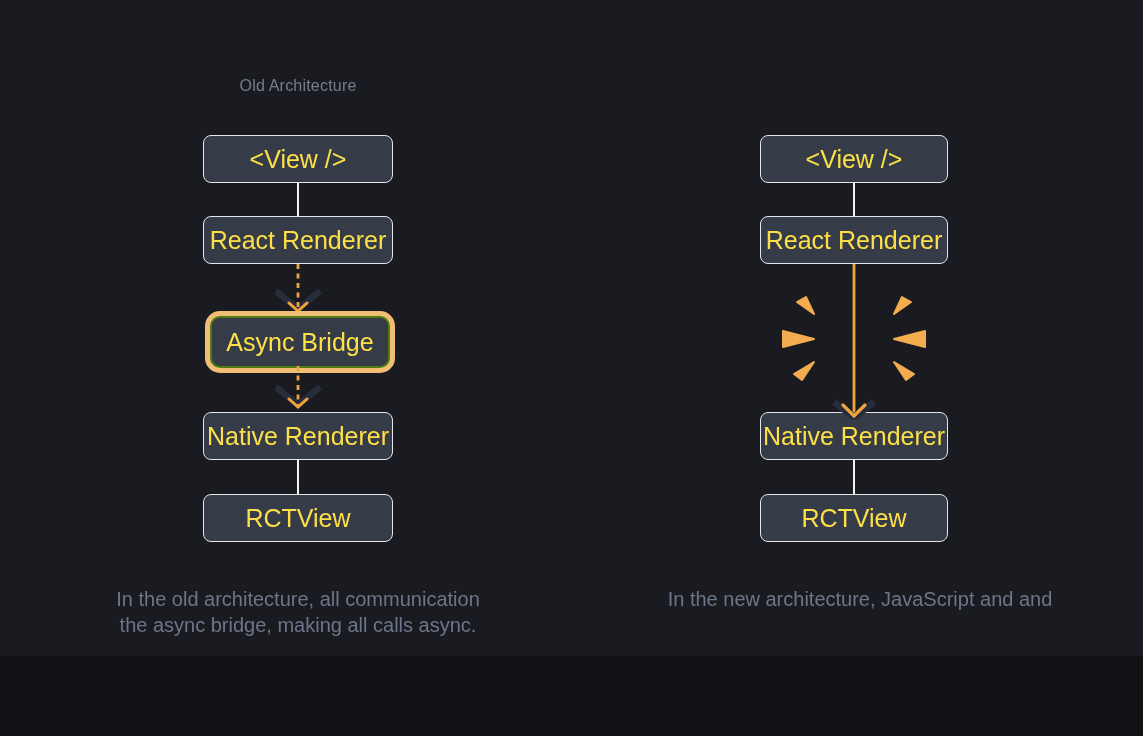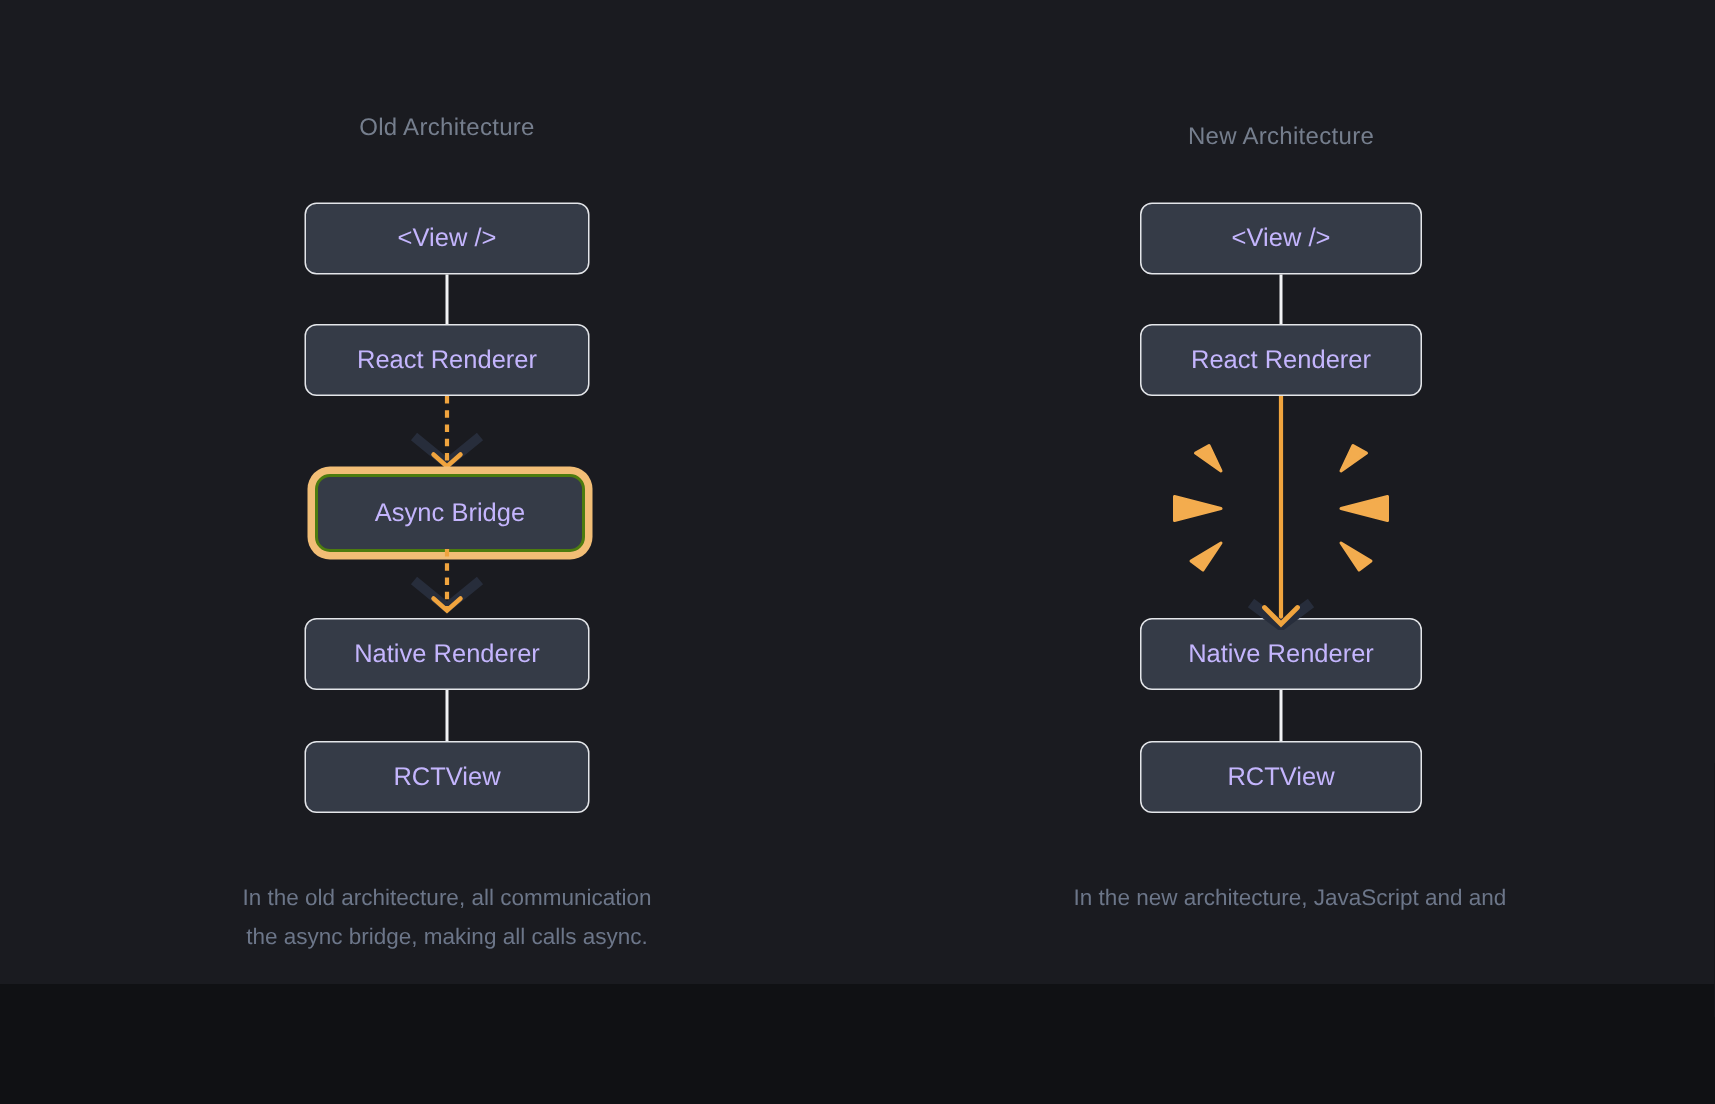--- a/index.html
+++ b/index.html
@@ -23,43 +23,43 @@
     position: absolute;
     width: 190px;
     height: 48px;
     box-sizing: border-box;
     background: #353B47;
     border: 1.5px solid #E4E6EA;
     border-radius: 8px;
     display: flex;
     align-items: center;
     justify-content: center;
-    color: #c4b5fd;
-    font-size: 17px;
+    color: #fde047;
+    font-size: 25px;
     font-weight: 500;
   }
   .node--highlight {
     width: 180px;
     height: 52px;
     border: 2px solid #4d7c0f;
     border-radius: 10px;
     box-shadow: 0 0 0 5px #F2BE76;
   }
   .vline {
     position: absolute;
     width: 2px;
     background: #F2F3F5;
   }
   .connector-svg { position: absolute; display: block; }
   .sync-svg { z-index: 2; }
   .caption {
     position: absolute;
     text-align: center;
     color: #6C7689;
-    font-size: 15px;
+    font-size: 20px;
     line-height: 26px;
   }
 </style>
 </head>
 <body>
 
 <div class="stage">
 
   <div class="col-title" style="left:203px; top:77px; width:190px;">Old Architecture</div>
 
@@ -87,21 +87,20 @@
 
   <div class="vline" style="left:297px; top:460px; height:34px;"></div>
 
   <div class="node" style="left:203px; top:494px;">RCTView</div>
 
   <div class="caption" style="left:88px; top:586px; width:420px;">
     <div>In the old architecture, all communication</div>
     <div>the async bridge, making all calls async.</div>
   </div>
 
-  <div class="col-title" style="left:760px; top:83px; width:188px;">New Architecture</div>
 
   <div class="node" style="left:760px; top:135px; width:188px;">&lt;View /&gt;</div>
 
   <div class="vline" style="left:853px; top:183px; height:33px;"></div>
 
   <div class="node" style="left:760px; top:216px; width:188px;">React Renderer</div>
 
   <svg class="connector-svg sync-svg" style="left:739px; top:264px;" width="230" height="156" viewBox="0 0 230 156">
 
     <g fill="#F3AC4E" stroke="#F3AC4E" stroke-width="2" stroke-linejoin="round">

